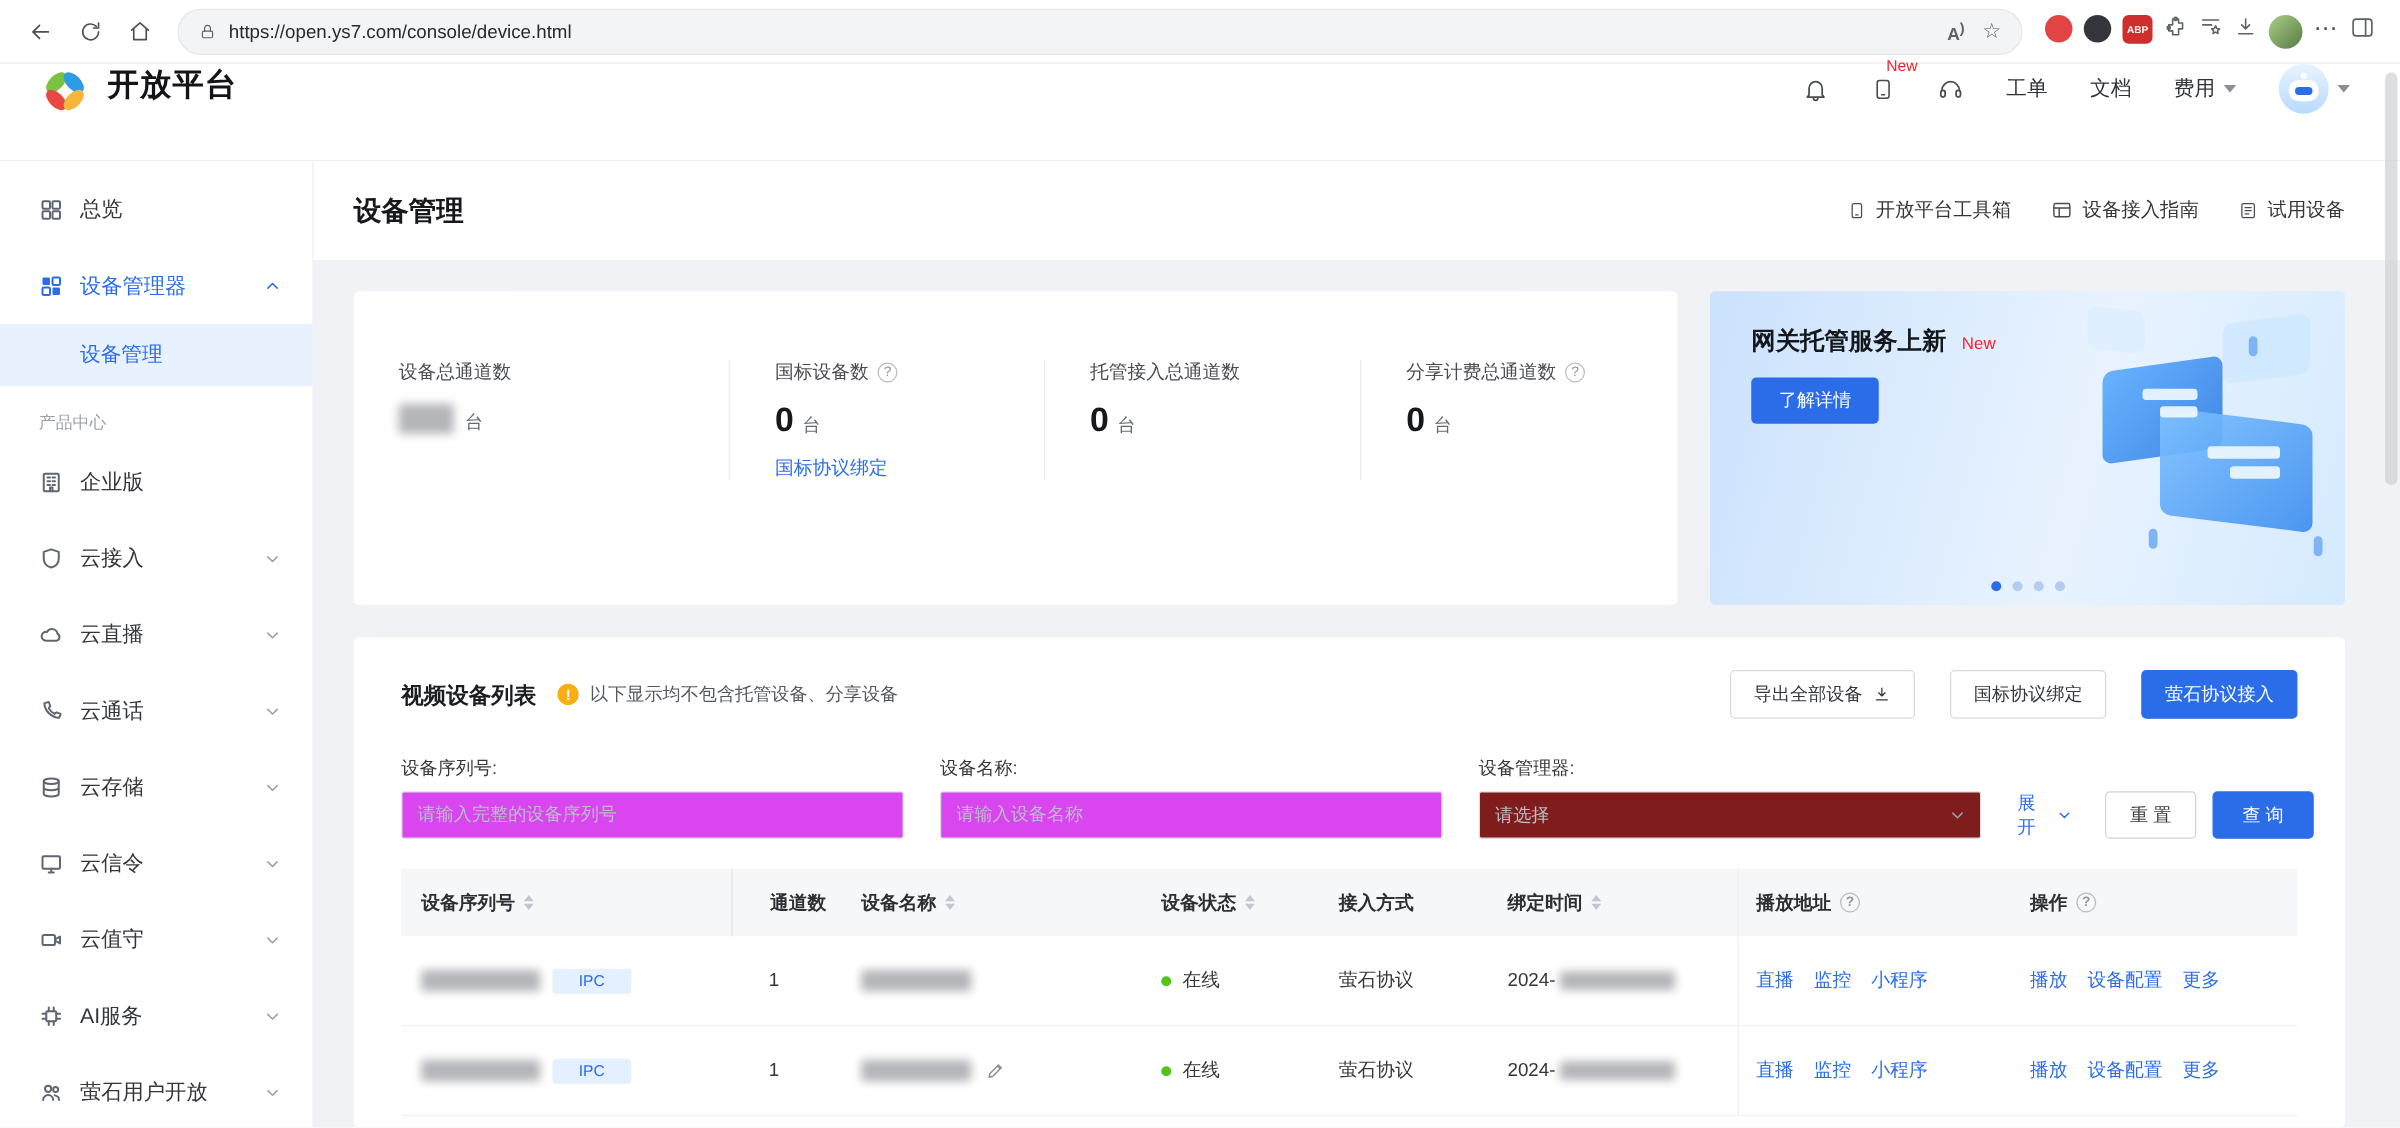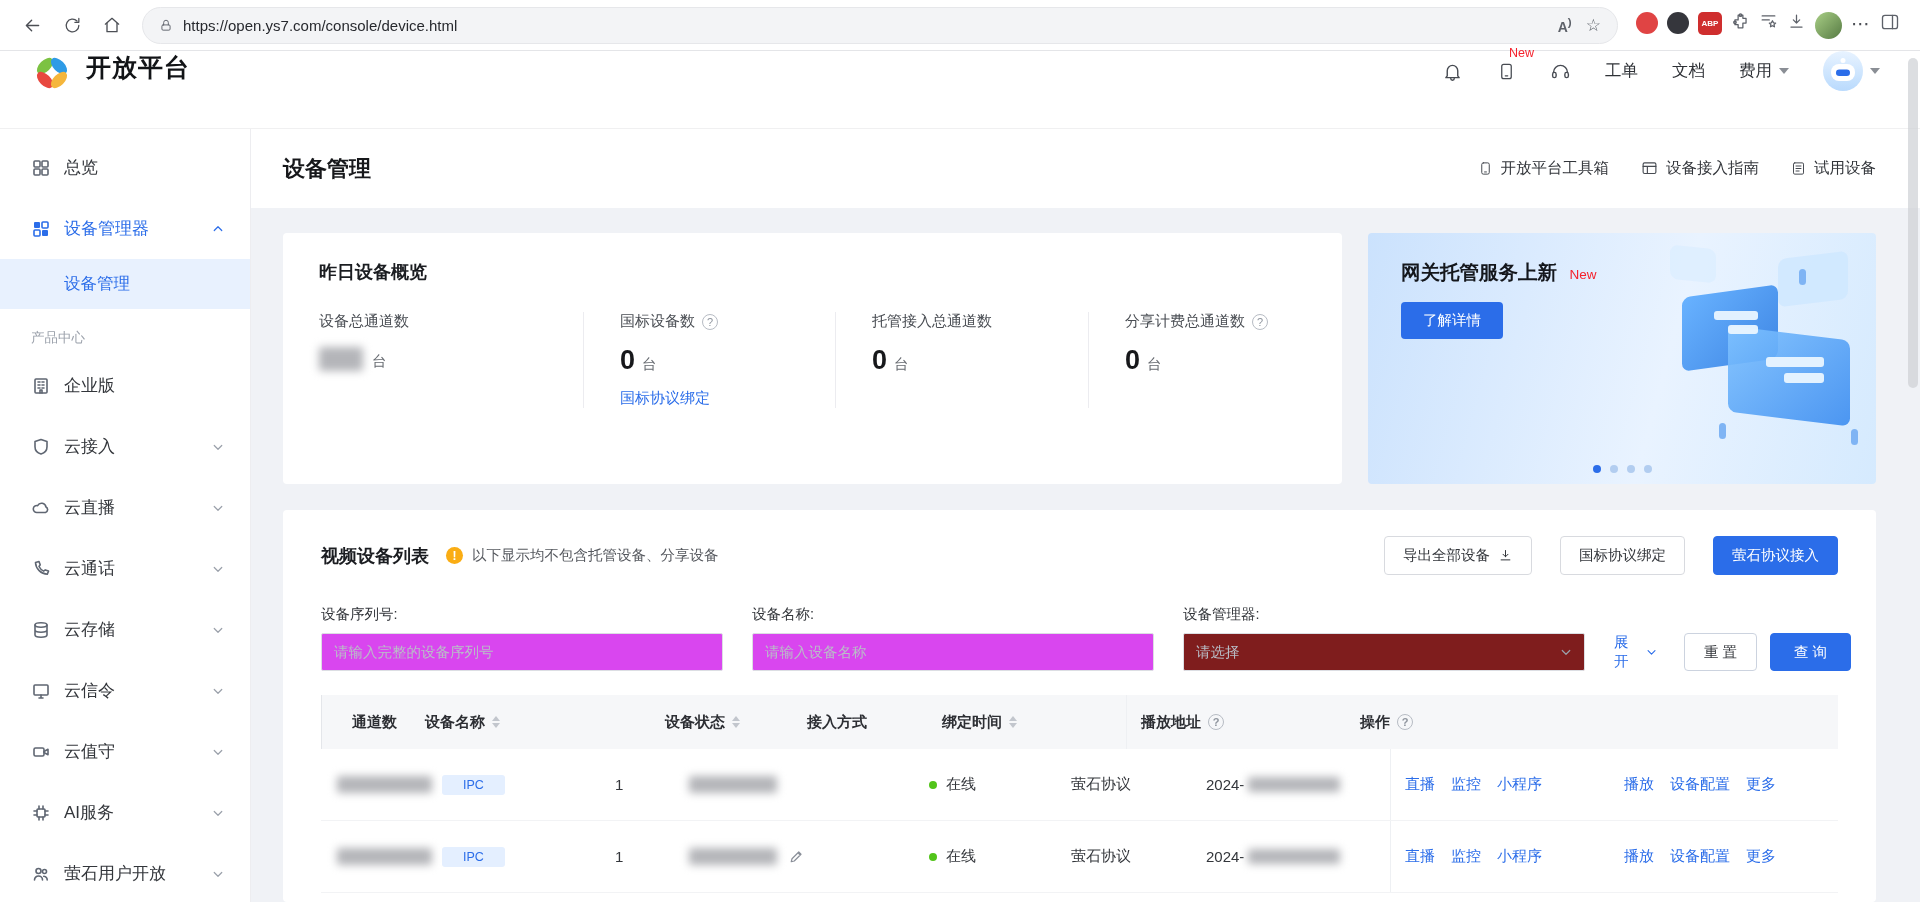--- a/index.html
+++ b/index.html
@@ -465,21 +465,20 @@
             </span>
           <span>试用设备</span>
         </span>
       </div>
     </div>
 
     <div class="content">
       <div class="row1">
 
         <section class="card overview-card">
-          <div class="ov-title">昨日设备概览</div>
           <div class="stats">
             <div class="stat stat1">
               <div class="stat-label">
                   <span>设备总通道数</span>
                 </div>
               <div class="stat-val">
                 <span class="blur blur-num"></span>
                 <span class="unit">台</span>
               </div>
             </div>
@@ -596,20 +595,27 @@
                   <path d="M3 6l5 5 5-5"></path>
                 </svg>
             </span>
             <span class="btn reset">重 置</span>
             <span class="btn primary search">查 询</span>
           </div>
         </div>
 
         <div class="tbl">
           <div class="tbl-head">
+            <div class="cell c1">
+                <span>设备序列号</span>
+                <span class="sorts">
+                  <span class="tri-up"></span>
+                  <span class="tri-down"></span>
+                </span>
+              </div>
             <div class="cell c2">
                 <span>通道数</span>
               </div>
             <div class="cell c3">
                 <span>设备名称</span>
                 <span class="sorts">
                   <span class="tri-up"></span>
                   <span class="tri-down"></span>
                 </span>
               </div>

